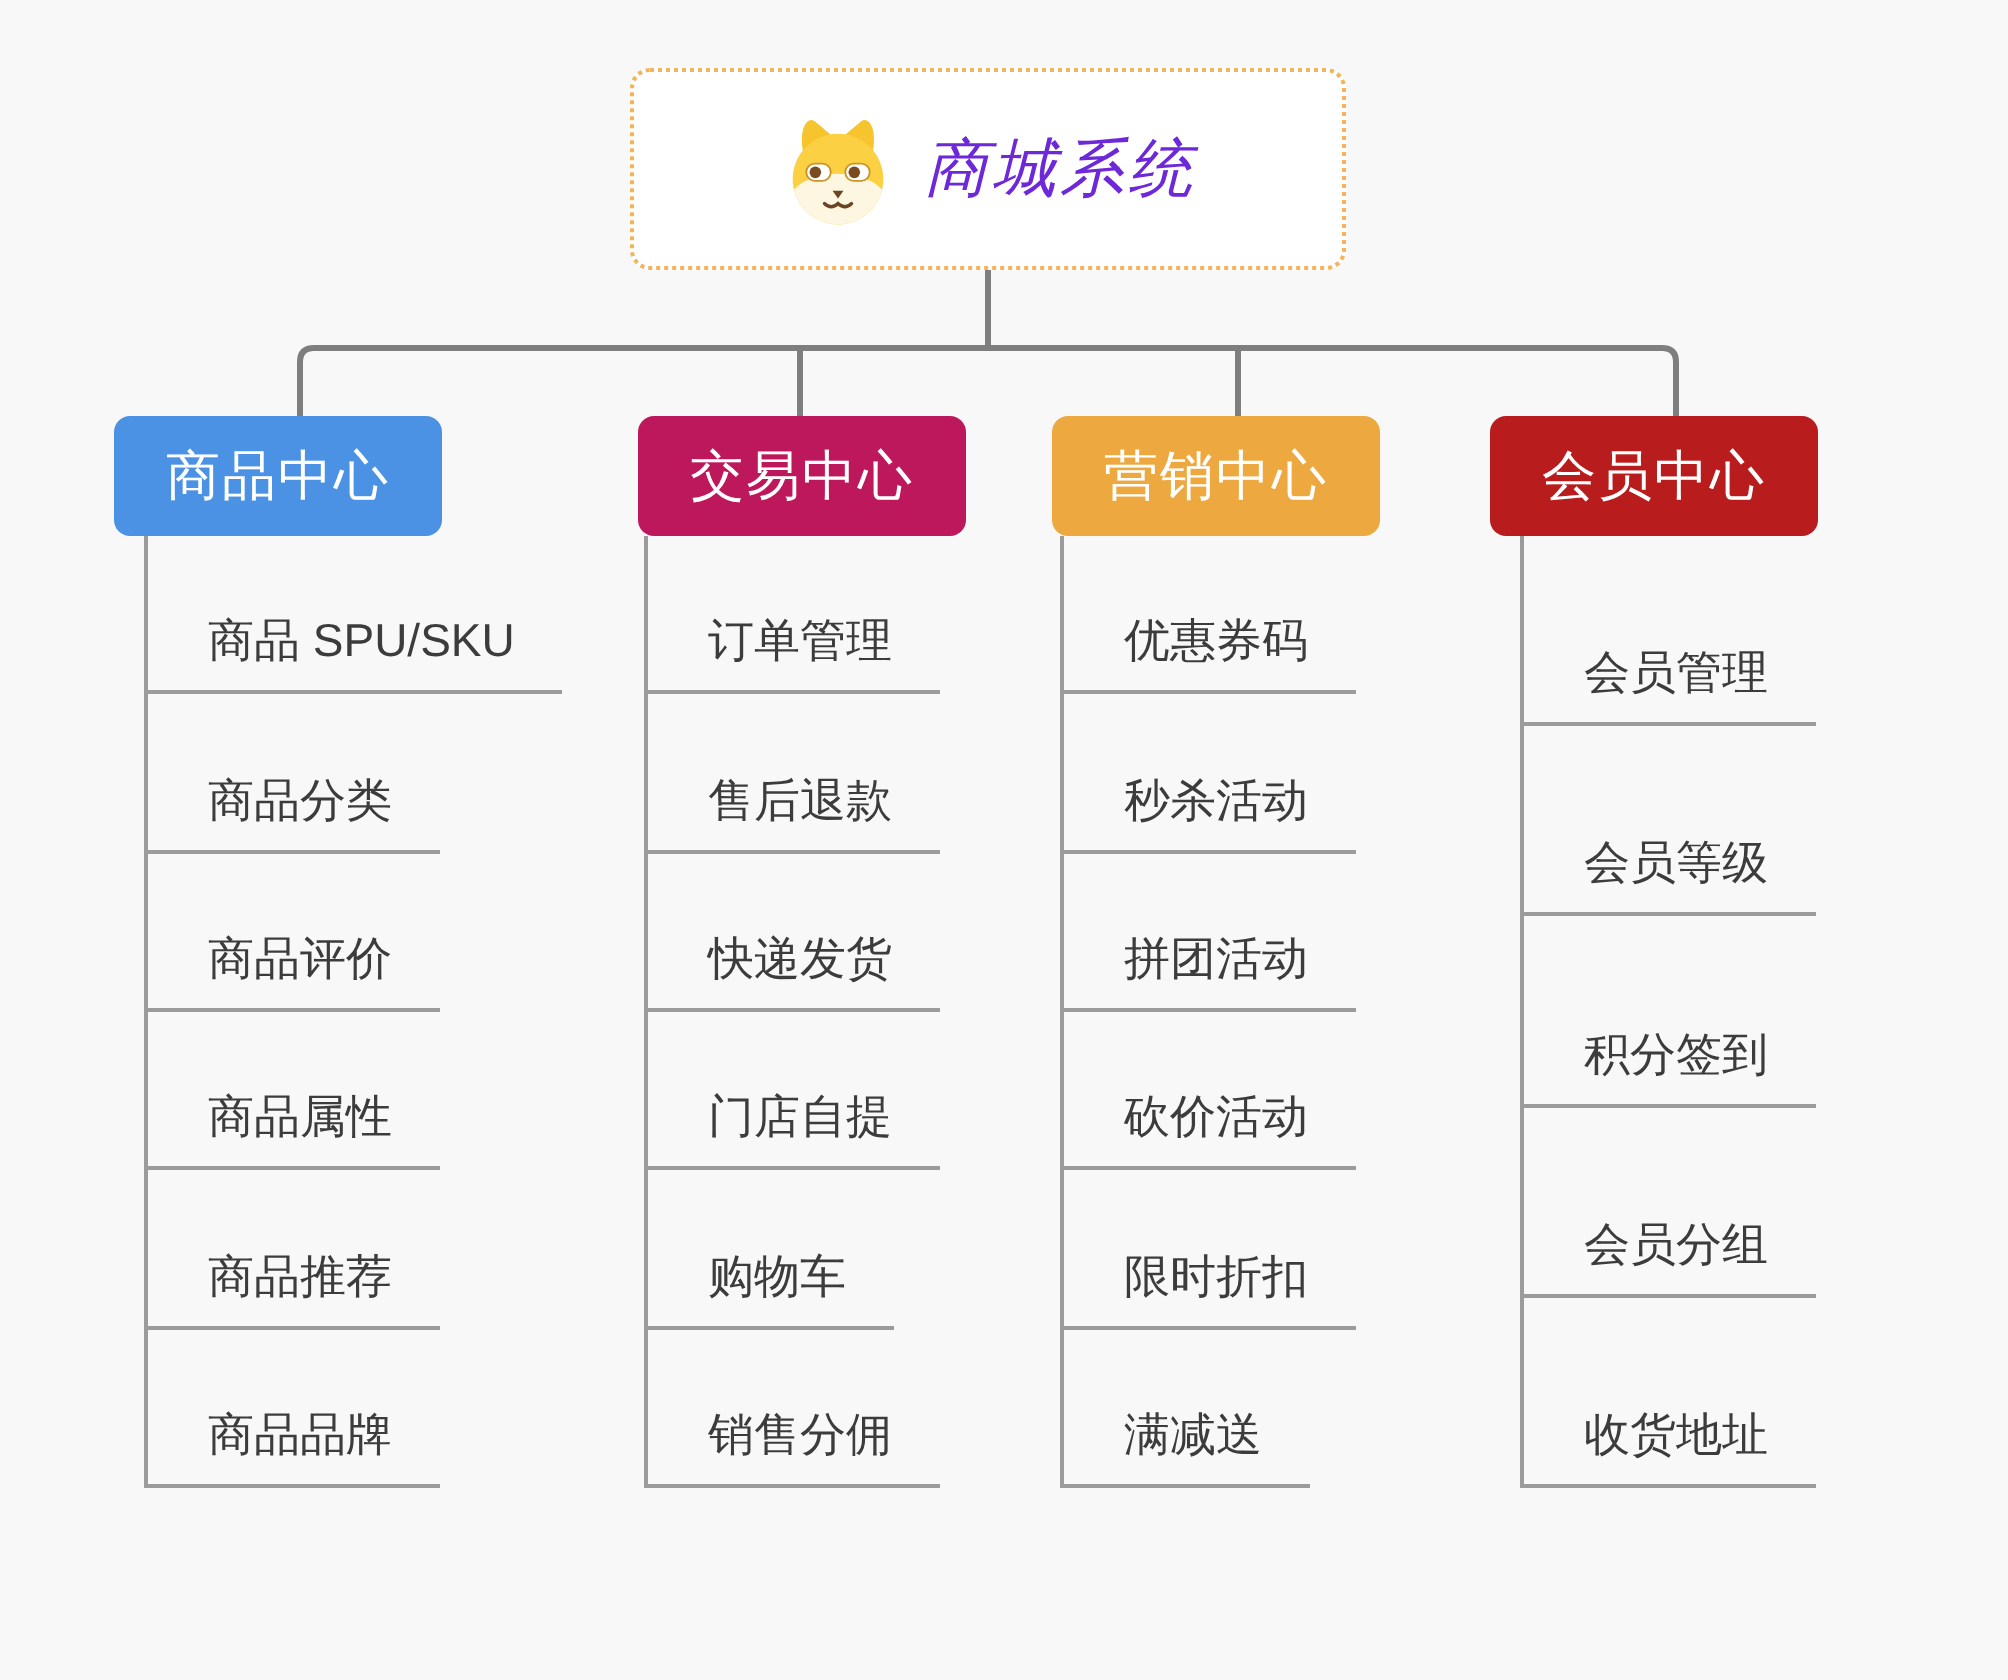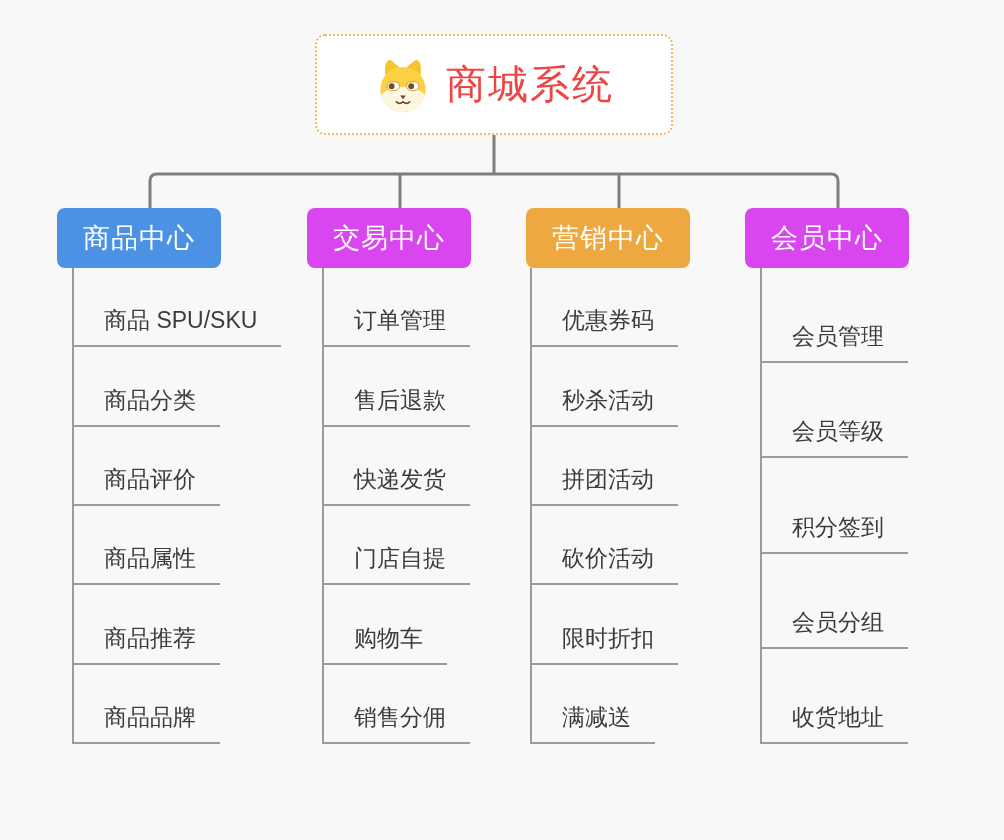--- a/index.html
+++ b/index.html
@@ -28,24 +28,25 @@
     background: #ffffff;
     border: 2px dotted #f3b45b;
     border-radius: 10px;
     display: flex;
     align-items: center;
     justify-content: center;
     gap: 14px;
   }
   .root-icon { width: 58px; height: 58px; flex: 0 0 auto; }
   .root-title {
-    font-size: 40px;
-    color: #ef4444;
+    font-size: 32px;
+    color: #6d28d9;
     letter-spacing: 2px;
     white-space: nowrap;
+    font-style: italic;
   }
   
   .branch-header {
     position: absolute;
     top: 208px;
     width: 164px; height: 60px;
     border-radius: 8px;
     display: flex;
     align-items: center;
     justify-content: center;
@@ -132,21 +133,21 @@
         <div class="leaf">
       <span class="leaf-label">商品属性</span>
     </div>
         <div class="leaf">
       <span class="leaf-label">商品推荐</span>
     </div>
         <div class="leaf">
       <span class="leaf-label">商品品牌</span>
     </div>
       </div>
-      <div class="branch-header" style="left: 307px; background: #d946ef;">
+      <div class="branch-header" style="left: 319px; background: #be185d;">
       <span class="branch-label">交易中心</span>
     </div>
       <div class="branch-col" style="left: 322px;">
         <div class="leaf">
       <span class="leaf-label">订单管理</span>
     </div>
         <div class="leaf">
       <span class="leaf-label">售后退款</span>
     </div>
         <div class="leaf">
@@ -178,21 +179,21 @@
         <div class="leaf">
       <span class="leaf-label">砍价活动</span>
     </div>
         <div class="leaf">
       <span class="leaf-label">限时折扣</span>
     </div>
         <div class="leaf">
       <span class="leaf-label">满减送</span>
     </div>
       </div>
-      <div class="branch-header" style="left: 745px; background: #d946ef; text-align: right;">
+      <div class="branch-header" style="left: 745px; background: #b91c1c; text-align: right;">
       <span class="branch-label">会员中心</span>
     </div>
       <div class="branch-col" style="left: 760px;">
         <div class="leaf">
       <span class="leaf-label">会员管理</span>
     </div>
         <div class="leaf">
       <span class="leaf-label">会员等级</span>
     </div>
         <div class="leaf">

